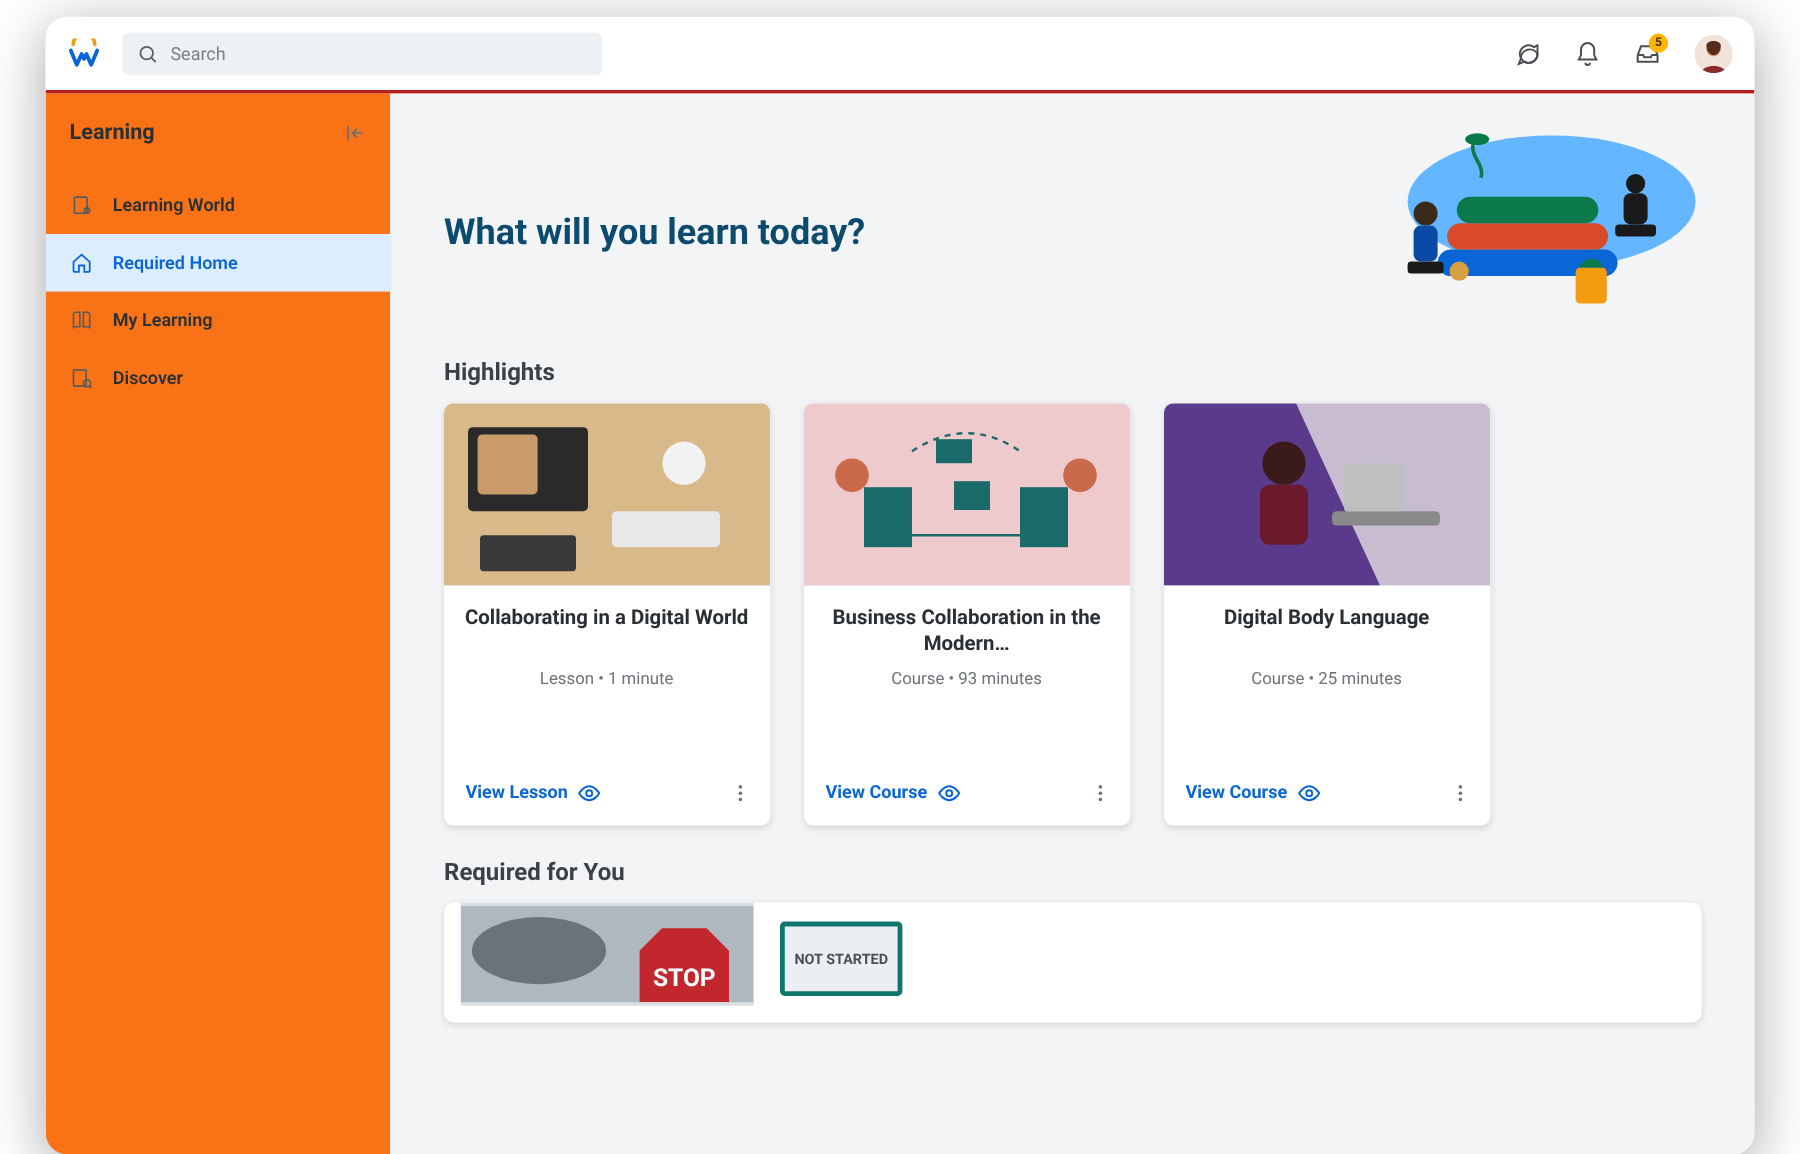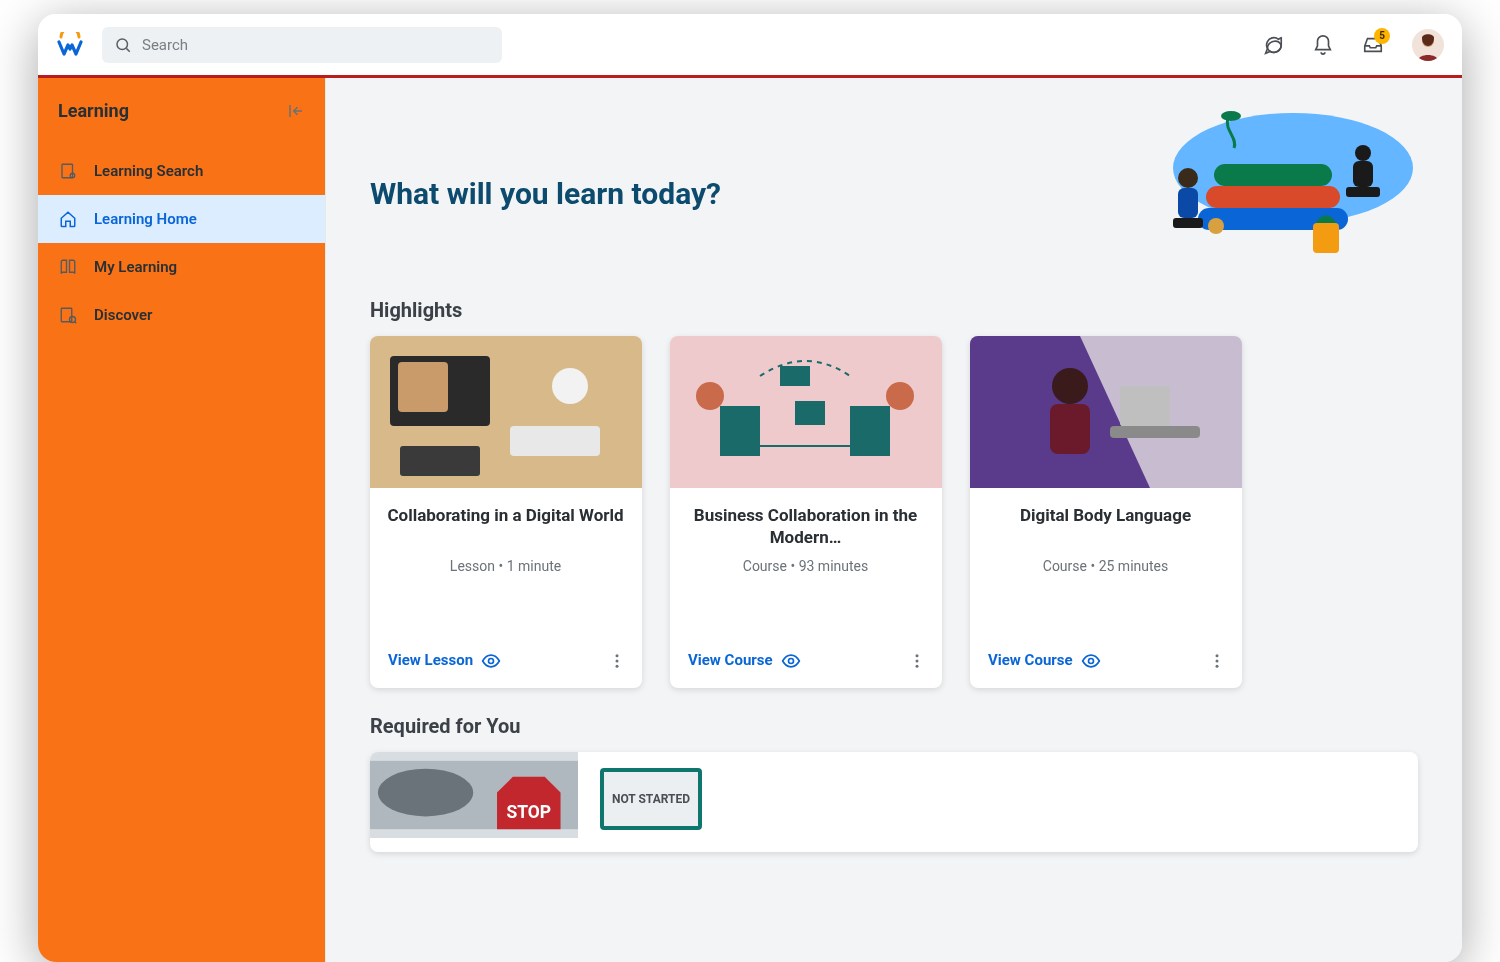--- a/index.html
+++ b/index.html
@@ -35,21 +35,21 @@
 .card { width: 272px; background: #fff; border-radius: 8px; box-shadow: 0 2px 6px rgba(0,0,0,.12); display: flex; flex-direction: column; overflow: hidden; }
 .thumb { height: 152px; background: #e8ecef; display: flex; align-items: center; justify-content: center; }
 .cardbody { flex: 1; padding: 16px 18px 0 17px; text-align: center; }
 .ctitle { font-size: 17px; font-weight: 700; color: #2a2f34; line-height: 1.3; margin-bottom: 10px; min-height: 44px; }
 .meta { font-size: 14px; color: #6b7278; }
 .cardfoot { display: flex; align-items: center; justify-content: space-between; padding: 14px 12px 14px 18px; margin-top: 60px; }
 .viewlink { display: flex; align-items: flex-start; gap: 8px; color: #0a66d6; font-weight: 700; font-size: 15px; cursor: pointer; }
 .eye { color: #0a66d6; }
 .more { color: #6b7278; cursor: pointer; padding: 4px; }
 .required-card { background: #fff; border-radius: 8px; box-shadow: 0 2px 6px rgba(0,0,0,.12); display: flex; overflow: hidden; margin-bottom: 0; }
-.reqthumb { width: 208px; height: 86px; background: #d8dde1; display: flex; align-items: center; justify-content: center; }
+.reqthumb { width: 244px; height: 86px; background: #d8dde1; display: flex; align-items: center; justify-content: center; margin-left: 14px; }
 .reqbody { flex: 1; padding: 16px 22px; }
 .pill { display: inline-block; font-size: 12px; font-weight: 700; color: #494f55; background: #eceff2; border: 4px solid #0f766e; border-radius: 4px; padding: 20px 8px; margin-bottom: 6px; }
 .reqtitle { font-size: 19px; font-weight: 700; color: #2a2f34; }
 svg { display: block; }
 </style>
 </head>
 <body>
 
 <div class="frame">
 
@@ -116,29 +116,29 @@
       </div>
       <div class="nav">
         <div class="navitem">
           <span class="nicon">
             <svg width="18" height="18" viewBox="0 0 24 24" fill="none" stroke="currentColor" stroke-width="1.8">
                 <rect x="4" y="3" width="14" height="18" rx="1"></rect>
                 <circle cx="18" cy="18" r="3"></circle>
                 <path d="M18 16v-1M18 21v-1M16 18h-1M21 18h-1"></path>
               </svg>
           </span>
-          <span>Learning Search</span>
+          <span>Learning World</span>
         </div>
         <div class="navitem active">
           <span class="nicon">
             <svg width="18" height="18" viewBox="0 0 24 24" fill="none" stroke="currentColor" stroke-width="2">
                 <path d="M3 11l9-8 9 8v10a1 1 0 0 1-1 1h-5v-7h-6v7H4a1 1 0 0 1-1-1V11z"></path>
               </svg>
           </span>
-          <span>Learning Home</span>
+          <span>Required Home</span>
         </div>
         <div class="navitem">
           <span class="nicon">
             <svg width="18" height="18" viewBox="0 0 24 24" fill="none" stroke="currentColor" stroke-width="1.8">
                 <path d="M3 5a2 2 0 0 1 2-2h5v16H5a2 2 0 0 0-2 2V5z"></path>
                 <path d="M21 5a2 2 0 0 0-2-2h-5v16h5a2 2 0 0 1 2 2V5z"></path>
               </svg>
           </span>
           <span>My Learning</span>
         </div>

